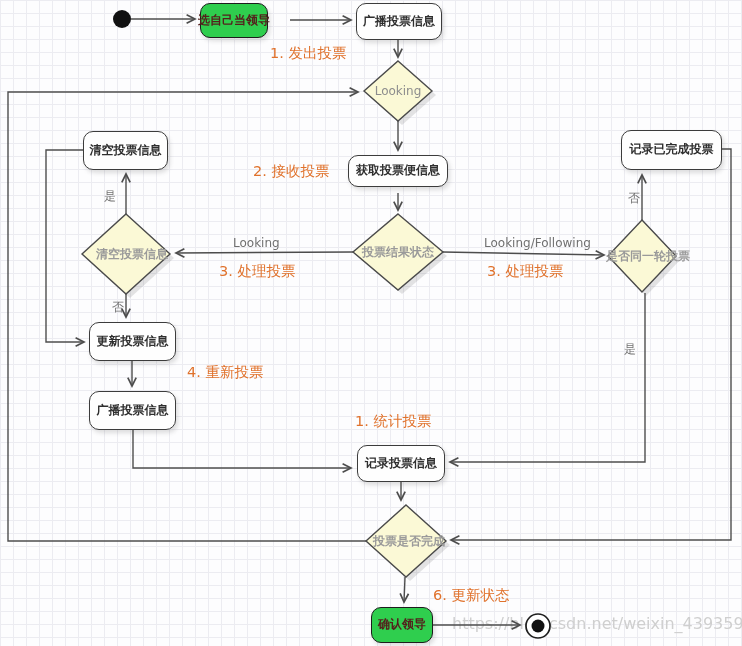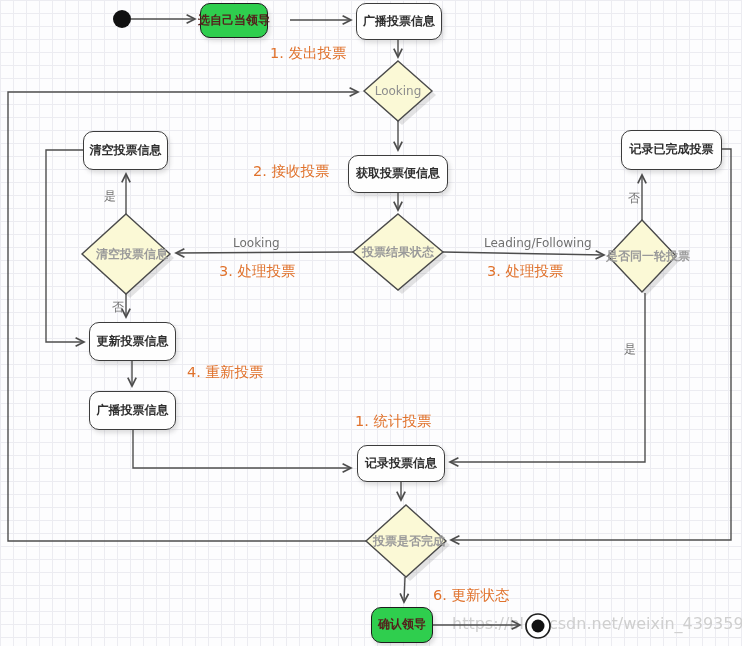--- a/index.html
+++ b/index.html
@@ -159,36 +159,36 @@
     <circle cx="122" cy="19" r="9" fill="#111111"></circle>
 
     <g>
       <circle cx="538" cy="626" r="12" fill="#ffffff" stroke="#1e1e1e" stroke-width="1.7"></circle>
       <circle cx="538" cy="626" r="6.5" fill="#111111"></circle>
     </g>
   </svg>
 
   <div class="node green" style="left:200px; top:3px;  width:68px;  height:35px;">选自己当领导</div>
   <div class="node" style="left:356px; top:3px;  width:86px;  height:37px;">广播投票信息</div>
-  <div class="node" style="left:348px; top:155px; width:100px; height:38px;">获取投票便信息</div>
+  <div class="node" style="left:348px; top:155px; width:100px; height:32px;">获取投票便信息</div>
   <div class="node" style="left:83px;  top:131px; width:85px;  height:39px;">清空投票信息</div>
   <div class="node" style="left:89px;  top:322px; width:87px;  height:39px;">更新投票信息</div>
   <div class="node" style="left:89px;  top:391px; width:87px;  height:39px;">广播投票信息</div>
   <div class="node" style="left:357px; top:445px; width:88px;  height:37px;">记录投票信息</div>
   <div class="node" style="left:602px; top:130px; width:101px; height:40px;margin-left:19px;">记录已完成投票</div>
   <div class="node green" style="left:371px; top:607px; width:62px;  height:36px;">确认领导</div>
 
   <div class="dlabel en" style="left:398px; top:91px;">Looking</div>
   <div class="dlabel" style="left:398px; top:252px;">投票结果状态</div>
   <div class="dlabel" style="left:132px; top:254px;">清空投票信息</div>
   <div class="dlabel" style="left:648px; top:256px;">是否同一轮投票</div>
   <div class="dlabel" style="left:409px; top:541px;">投票是否完成</div>
 
   <div class="elabel" style="left:233px; top:236px;">Looking</div>
-  <div class="elabel" style="left:484px; top:236px;">Leading/Following</div>
+  <div class="elabel" style="left:484px; top:236px;">Looking/Following</div>
   <div class="elabel" style="left:104px; top:188px;">是</div>
   <div class="elabel" style="left:112px; top:299px;">否</div>
   <div class="elabel" style="left:628px; top:190px;">否</div>
   <div class="elabel" style="left:624px; top:341px;">是</div>
 
   <div class="annot" style="left:270px; top:44px;">1. 发出投票</div>
   <div class="annot" style="left:253px; top:162px;">2. 接收投票</div>
   <div class="annot" style="left:219px; top:262px;">3. 处理投票</div>
   <div class="annot" style="left:487px; top:262px;">3. 处理投票</div>
   <div class="annot" style="left:187px; top:363px;">4. 重新投票</div>

